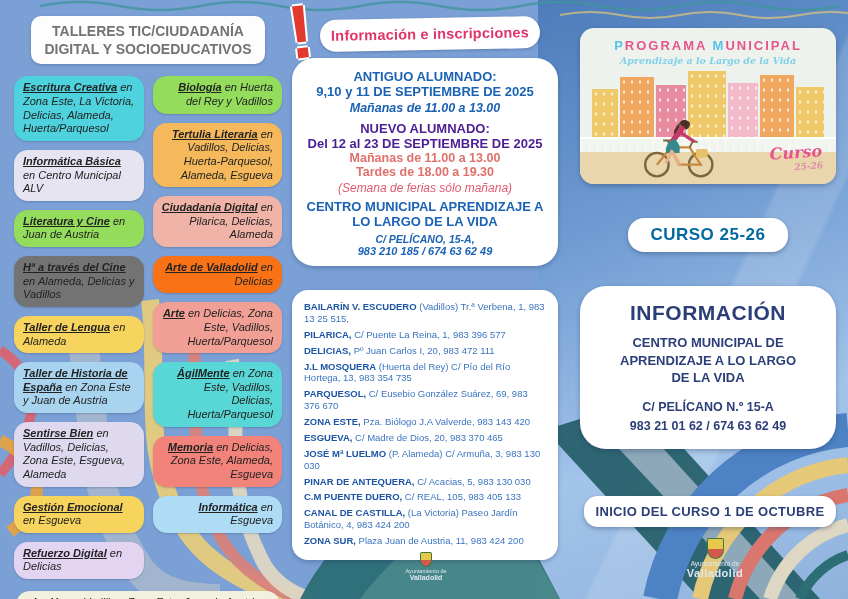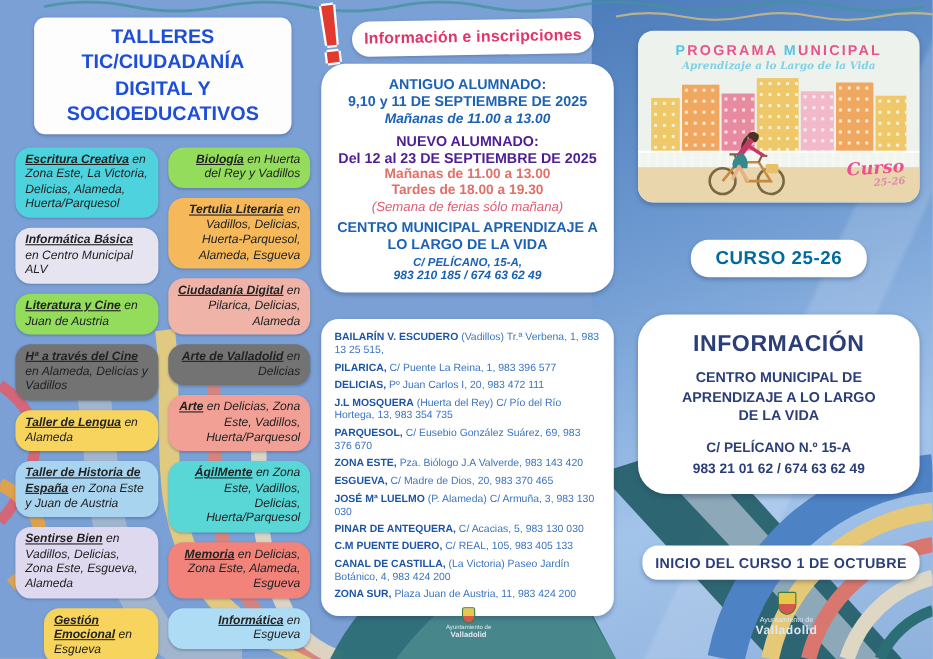--- a/index.html
+++ b/index.html
@@ -7,21 +7,21 @@
     background:#7ba0d5;font-family:"Liberation Sans",sans-serif;}
   .sky{position:absolute;top:0;right:0;width:310px;height:100%;
     background:
       linear-gradient(115deg, rgba(255,255,255,0) 55%, rgba(255,255,255,.14) 56%, rgba(255,255,255,.14) 66%, rgba(255,255,255,0) 67%),
       linear-gradient(160deg,#4c7cba 0%,#6f9bd2 35%,#a3c4ea 70%,#8fb2dd 100%);}
   .waves{position:absolute;inset:0;}
   .panel{position:absolute;top:0;height:100%;z-index:2;}
   
   .panel-left{left:14px;width:268px;padding-top:16px;box-sizing:border-box;}
   .lp-title{width:218px;margin:0 auto 12px;background:#fdfdfd;border-radius:10px;
-    padding:6px 8px;text-align:center;font-weight:800;font-size:18px;color:#1d4ed8;
+    padding:6px 8px;text-align:center;font-weight:800;font-size:14px;color:#737373;
     line-height:1.3;box-shadow:0 1px 3px rgba(30,50,90,.3);}
   .cols{display:flex;gap:9px;}
   .col{flex:1;display:flex;flex-direction:column;}
   .chip{border-radius:14px;padding:5px 9px;font-size:11px;font-style:italic;color:#222;
     line-height:1.24;margin-bottom:9px;box-shadow:0 1px 2px rgba(30,50,90,.25);}
   .col2 .chip{text-align:right;}
   .chip-title{font-weight:800;text-decoration:underline;}
   .chip-full .chip{text-align:center;margin:3px 2px 0;}
   
   .panel-mid{left:292px;width:268px;}
@@ -151,21 +151,21 @@
           <div class="chip" style="background-color: rgb(169, 212, 239);">
             <span class="chip-title">Taller de Historia de España</span>
             <span class="chip-rest">en Zona Este y Juan de Austria</span>
           </div>
 
           <div class="chip" style="background-color: rgb(223, 217, 240);">
             <span class="chip-title">Sentirse Bien</span>
             <span class="chip-rest">en Vadillos, Delicias, Zona Este, Esgueva, Alameda</span>
           </div>
 
-          <div class="chip" style="background-color: rgb(247, 212, 94); margin-left: 26px;">
+          <div class="chip" style="background-color: rgb(247, 212, 94);">
             <span class="chip-title">Gestión Emocional</span>
             <span class="chip-rest">en Esgueva</span>
           </div>
 
           <div class="chip" style="background-color: rgb(227, 212, 242);">
             <span class="chip-title">Refuerzo Digital</span>
             <span class="chip-rest">en Delicias</span>
           </div>
         </div>
       <div class="col col2">
@@ -178,21 +178,21 @@
           <div class="chip" style="background-color: rgb(245, 185, 92);">
             <span class="chip-title">Tertulia Literaria</span>
             <span class="chip-rest">en Vadillos, Delicias, Huerta-Parquesol, Alameda, Esgueva</span>
           </div>
 
           <div class="chip" style="background-color: rgb(240, 179, 167);">
             <span class="chip-title">Ciudadanía Digital</span>
             <span class="chip-rest">en Pilarica, Delicias, Alameda</span>
           </div>
 
-          <div class="chip" style="background-color: #737373;">
+          <div class="chip" style="background-color: #f97316;">
             <span class="chip-title">Arte de Valladolid</span>
             <span class="chip-rest">en Delicias</span>
           </div>
 
           <div class="chip" style="background-color: rgb(242, 160, 149);">
             <span class="chip-title">Arte</span>
             <span class="chip-rest">en Delicias, Zona Este, Vadillos, Huerta/Parquesol</span>
           </div>
 
           <div class="chip" style="background-color: rgb(89, 214, 214);">

